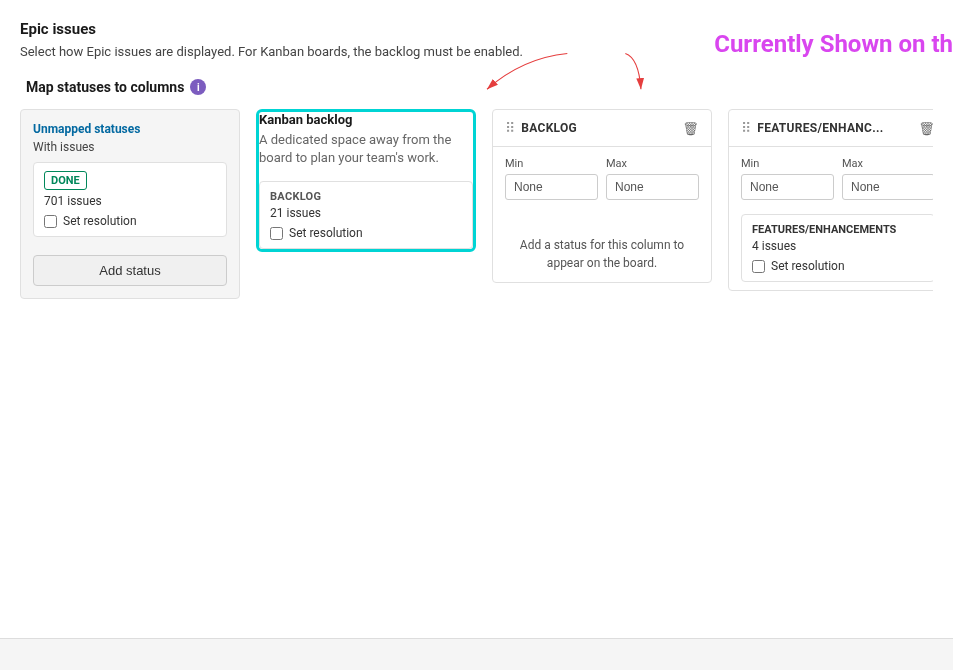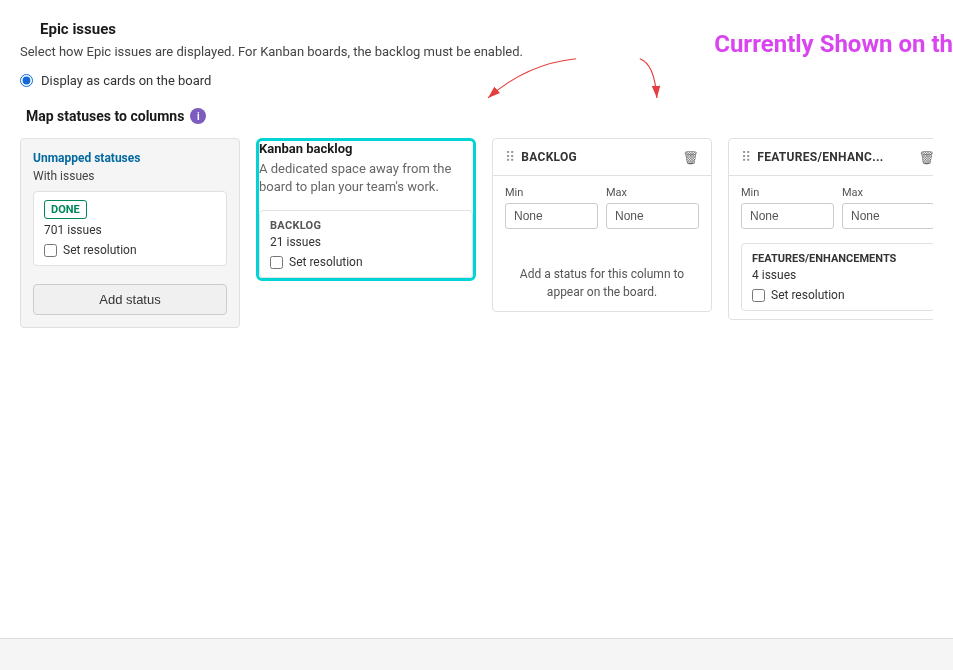--- a/index.html
+++ b/index.html
@@ -16,21 +16,20 @@
     .page-container {
       padding: 20px 20px 0 20px;
       position: relative;
     }
 
     .section-title {
       font-size: 15px;
       font-weight: 700;
       color: #1a1a1a;
       margin-bottom: 6px;
-      margin-left: 20px;
     }
 
     .section-desc {
       font-size: 13px;
       color: #444;
       margin-bottom: 14px;
     }
 
     .radio-group {
       margin-bottom: 20px;
@@ -331,24 +330,20 @@
   </style>
 </head>
 <body>
 
 <div class="page-container">
 
   <div>
     <div class="section-title">Epic issues</div>
     <div class="section-desc">Select how Epic issues are displayed. For Kanban boards, the backlog must be enabled.</div>
     <div class="radio-group">
-      <label class="radio-option">
-        <input type="radio" name="epic-display" checked="" style="">
-        <span>Display as cards on the board</span>
-      </label>
     </div>
   </div>
 
   <div class="map-statuses-header">
     <span class="map-statuses-title">Map statuses to columns</span>
     <span class="info-icon">i</span>
   </div>
 
   <div class="currently-shown-label">Currently Shown on th</div>
 

